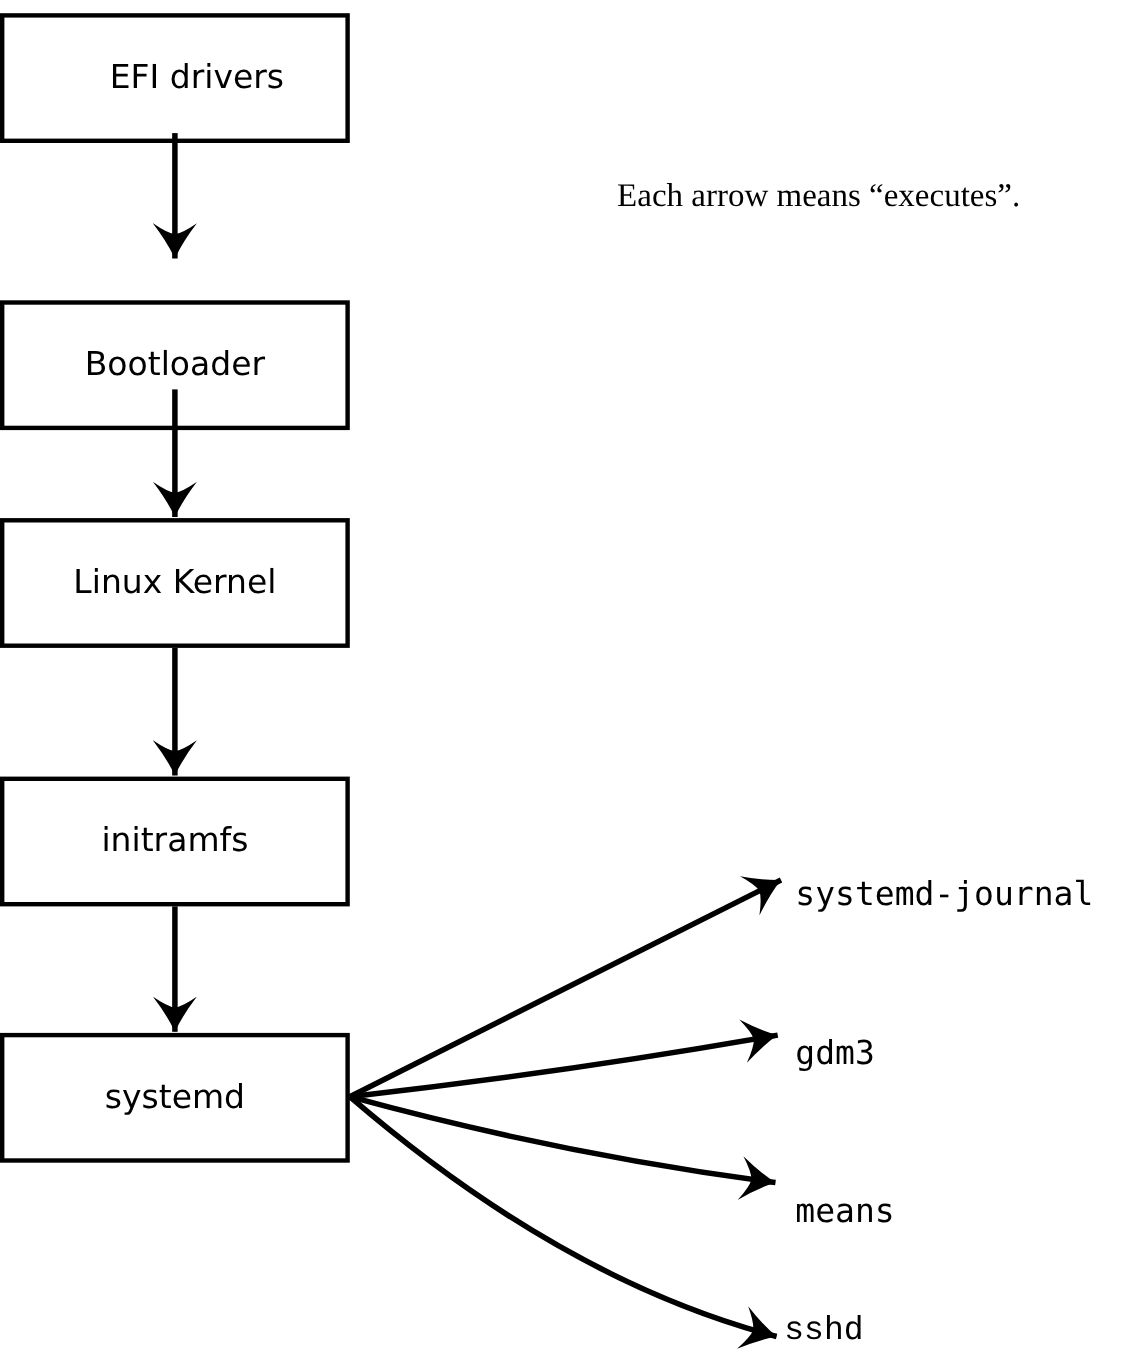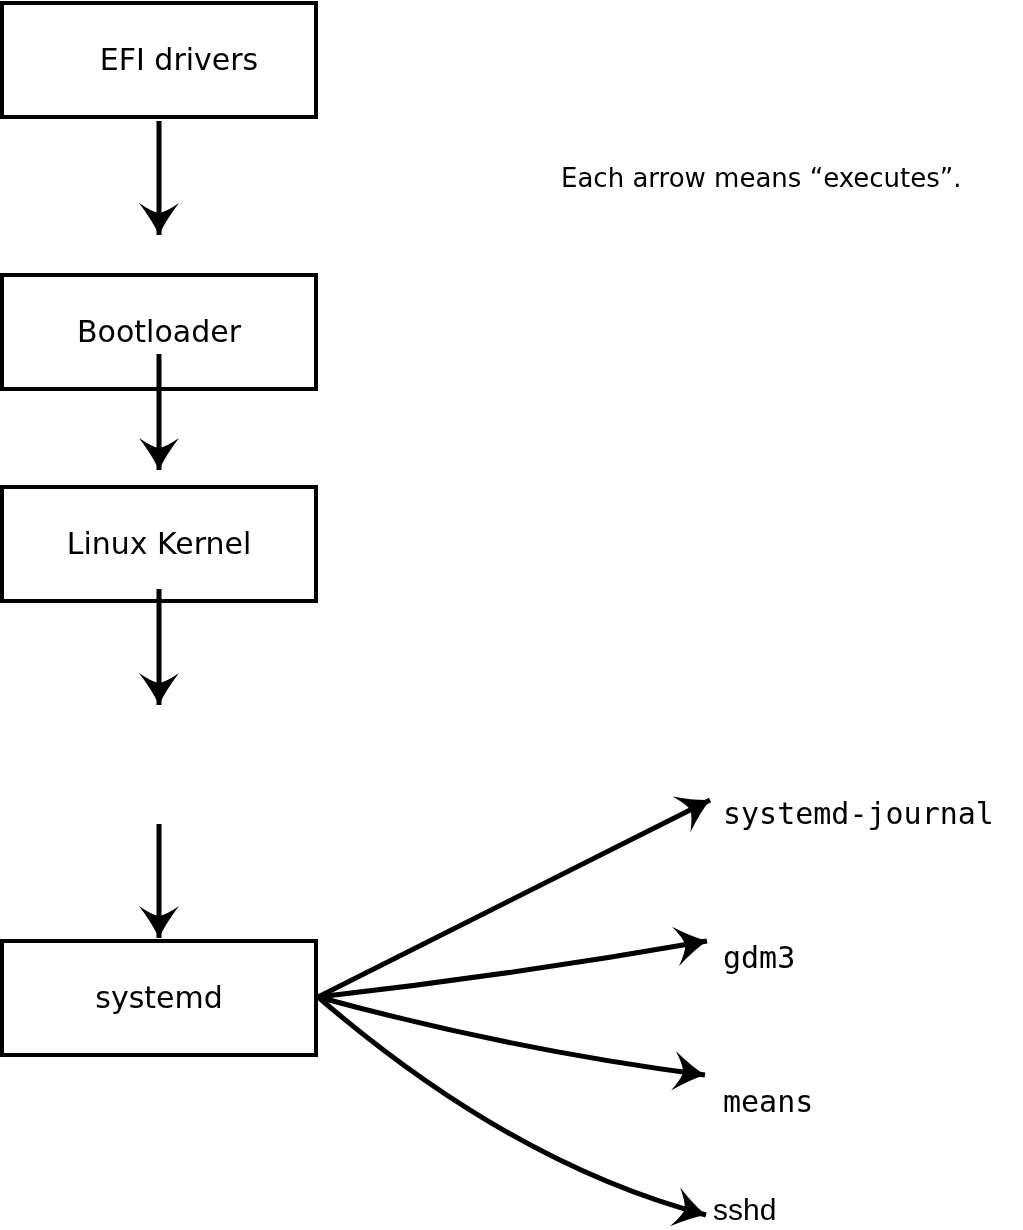--- a/index.html
+++ b/index.html
@@ -50,44 +50,48 @@
     position: absolute;
     font-size: 30px;
     line-height: 36px;
     white-space: nowrap;
   }
   .mono {
     font-family: "DejaVu Sans Mono", monospace;
     margin-top: 28px;
   }
   .sans {
-    font-family: Liberation Sans, sans-serif;
+    font-family: Liberation Mono, monospace;
   }
   .note {
     position: absolute;
     left: 561px;
     top: 160px;
-    font-size: 26px;
+    font-size: 30px;
     line-height: 36px;
     white-space: nowrap;
+    font-family: Liberation Serif, serif;
   }
 </style>
 </head>
 <body>
 
 <div id="canvas">
 
-  <div class="box" style="top: 1px; padding-left: 40px;">
+  <div class="box" style="top: 12px; padding-left: 40px;">
     <span class="box-label">EFI drivers</span>
   </div>
   <div class="box" style="top: 236px; margin-top: 37px;">
     <span class="box-label">Bootloader</span>
   </div>
-  <div class="box" style="top: 485px;">
+  <div class="box" style="top: 471px;">
     <span class="box-label">Linux Kernel</span>
+  </div>
+  <div class="box" style="top: 706px;">
+    <span class="box-label">initramfs</span>
   </div>
   <div class="box" style="top: 939px; text-align: right;">
     <span class="box-label">systemd</span>
   </div>
 
   <svg id="arrow-layer" viewBox="0 0 1023 1230" aria-hidden="true">
     <defs>
       <marker id="ah" viewBox="0 0 33 40" markerWidth="33" markerHeight="40" refX="32" refY="20" orient="auto" markerUnits="userSpaceOnUse">
         <path d="M 0 0 Q 17 13 32 20 Q 17 27 0 40 Q 9 27 10 20 Q 9 13 0 0 Z" fill="#000000"></path>
       </marker>

